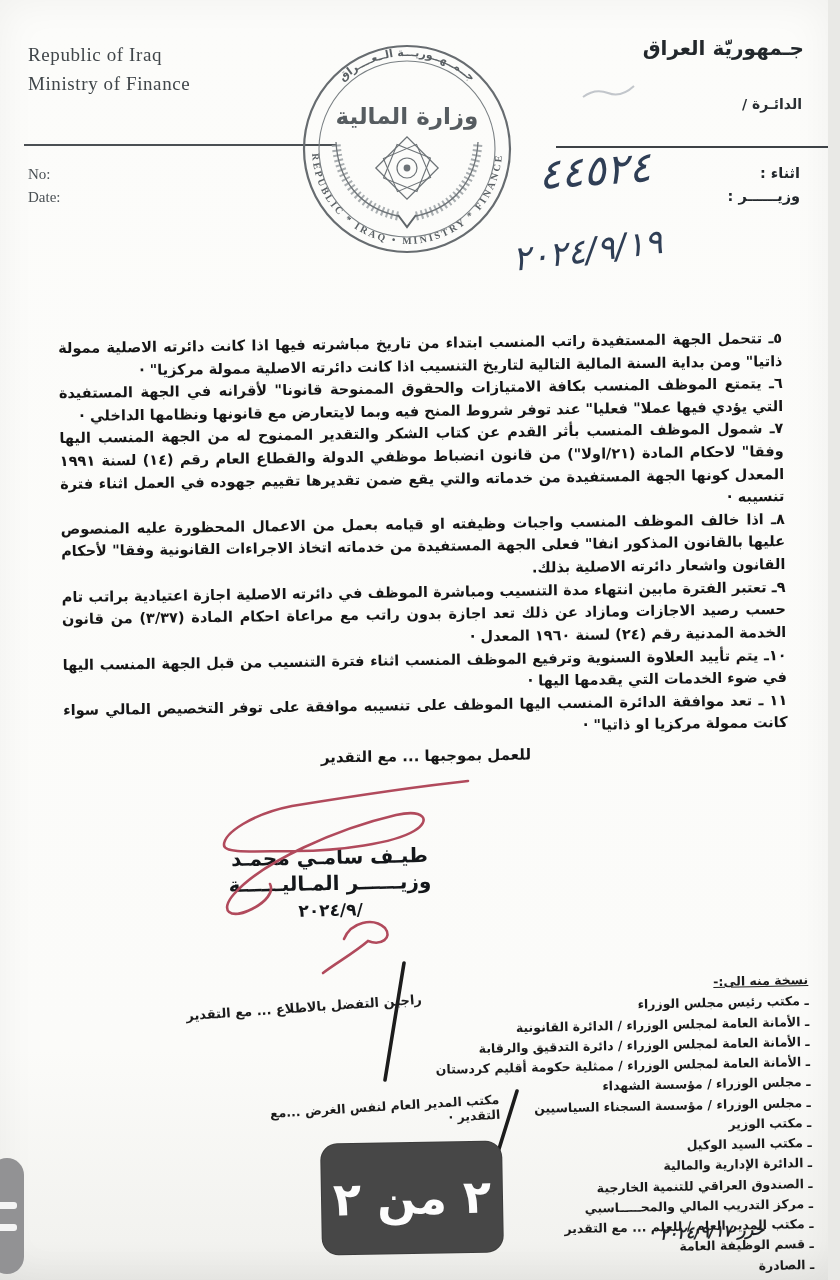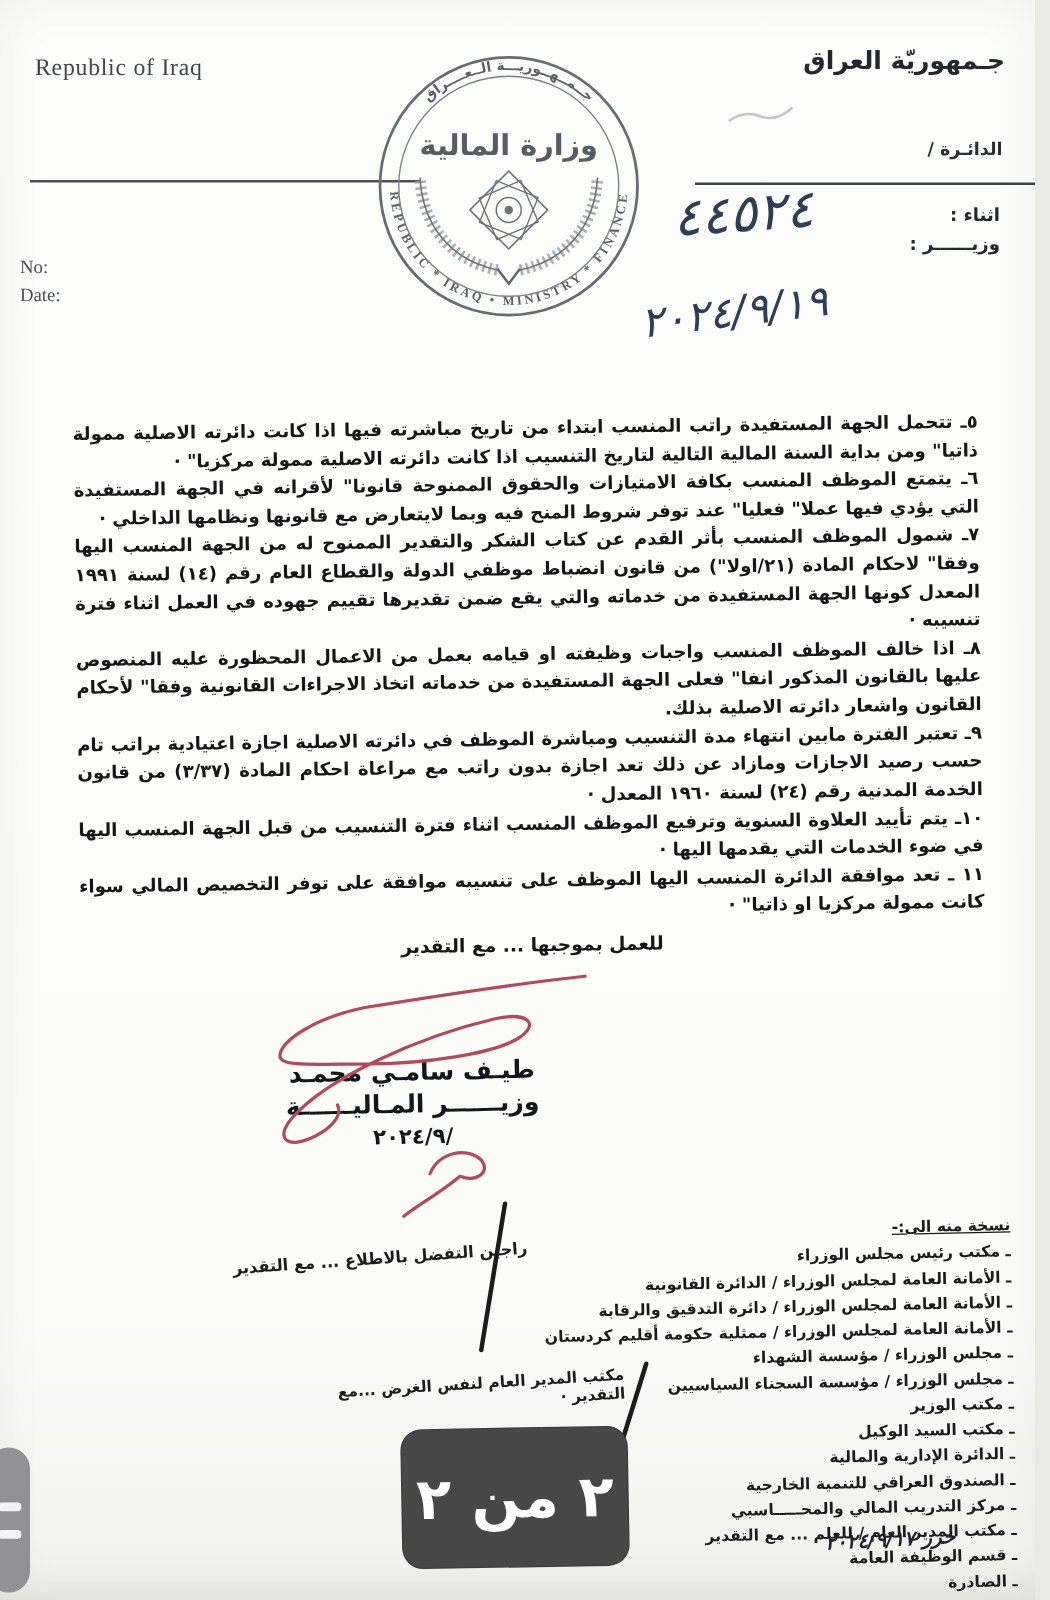--- a/index.html
+++ b/index.html
@@ -7,25 +7,25 @@
   .scan{
     position:relative;width:828px;height:1280px;overflow:hidden;
     background:linear-gradient(180deg,#fcfcfa 0%,#fbfbf9 82%,#f2f2ef 97%,#eaeae7 100%);
     box-shadow:inset 0 0 40px rgba(0,0,0,.05);
   }
   .abs{position:absolute;}
   
   .en-head{left:28px;top:40px;font-family:"Liberation Serif",serif;font-size:19px;
     color:#40464a;line-height:1.55;letter-spacing:.6px;}
   .rule-left{left:24px;top:144px;width:312px;height:2px;background:#4b5054;}
-  .en-nodate{left:16px;top:163px;font-family:"Liberation Serif",serif;font-size:15px;
-    color:#4a5054;line-height:1.5;margin-top:40px;}
+  .en-nodate{left:28px;top:163px;font-family:"Liberation Serif",serif;font-size:15px;
+    color:#4a5054;line-height:1.5;}
   .ar-head{right:24px;top:33px;text-align:right;font-weight:bold;font-size:20px;
     color:#23282c;line-height:1.5;direction:rtl;}
-  .ar-dept{right:26px;top:112px;font-weight:bold;font-size:14px;color:#2a2f33;direction:rtl;}
+  .ar-dept{right:26px;top:96px;font-weight:bold;font-size:14px;color:#2a2f33;direction:rtl;}
   .rule-right{left:556px;top:146px;width:284px;height:2px;background:#3d4246;}
   .ar-num{right:28px;top:162px;font-weight:bold;font-size:14.5px;color:#23282c;direction:rtl;line-height:1.6;}
   .hw{color:#2f3e55;font-style:italic;direction:ltr;unicode-bidi:embed;}
   .hw-number{left:538px;top:146px;font-size:42px;letter-spacing:10px;transform:rotate(-4deg);}
   .hw-date{left:512px;top:230px;font-size:34px;letter-spacing:3px;transform:rotate(-7deg);}
   
   .body-text{left:58px;top:327px;width:724px;direction:rtl;text-align:justify;
     font-size:14.5px;font-weight:bold;color:#161616;line-height:1.56;
     transform:rotate(-.8deg);transform-origin:top right;}
   .body-text p{margin:0;}
@@ -59,20 +59,21 @@
   .pill .bar{position:absolute;left:8px;width:19px;height:7px;border-radius:3px;background:#f4f4f4;}
   .overlay{left:0;top:0;pointer-events:none;}
 </style>
 </head>
 <body>
 
 <div class="scan">
 
   <div class="abs en-head">
     <div>Republic of Iraq</div>
+    <div>Ministry of Finance</div>
   </div>
   <div class="abs rule-left"></div>
   <div class="abs en-nodate">
     <div>No:</div>
     <div>Date:</div>
   </div>
 
   <svg class="abs" style="left:298px;top:40px" width="218" height="218" viewBox="0 0 218 218">
     <circle cx="109" cy="109" r="103" fill="none" stroke="#676c70" stroke-width="2.2"></circle>
     <circle cx="109" cy="109" r="88" fill="none" stroke="#7a8084" stroke-width="1.1"></circle>

